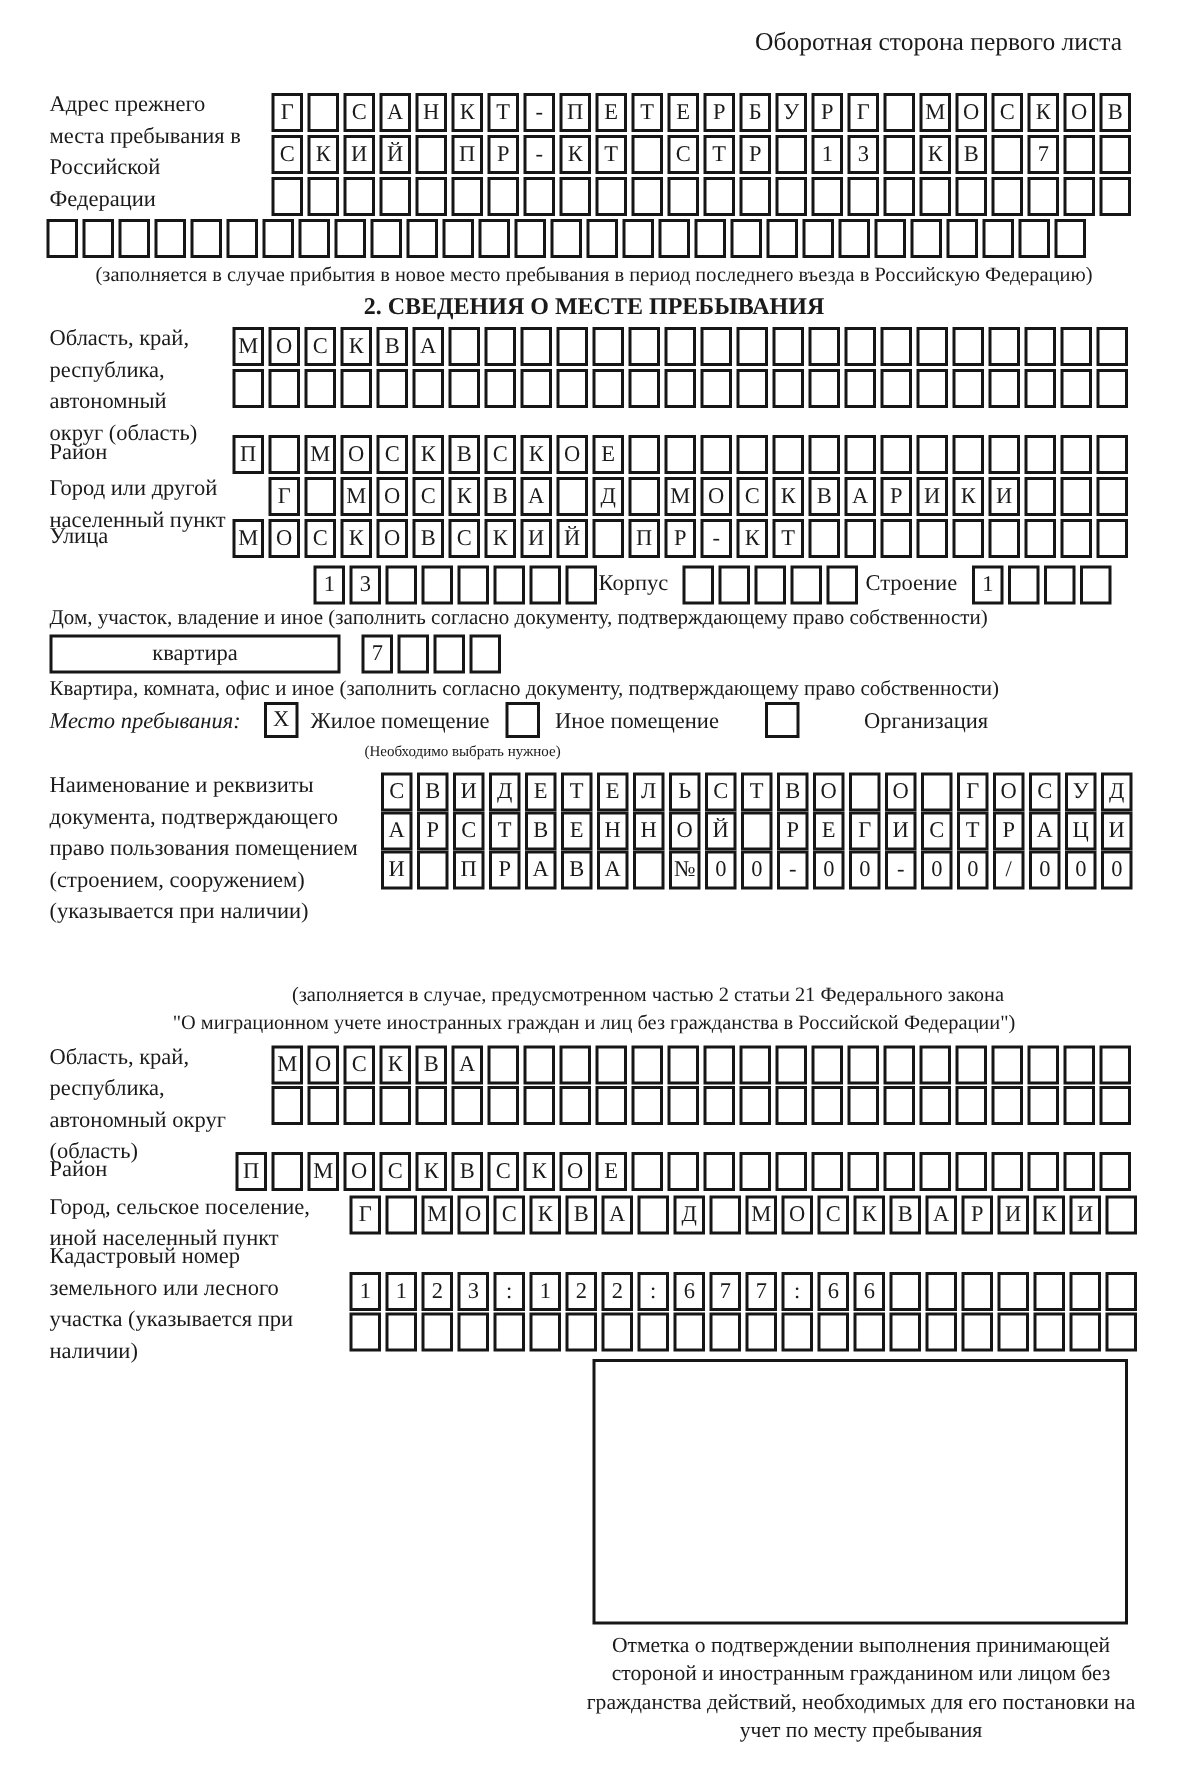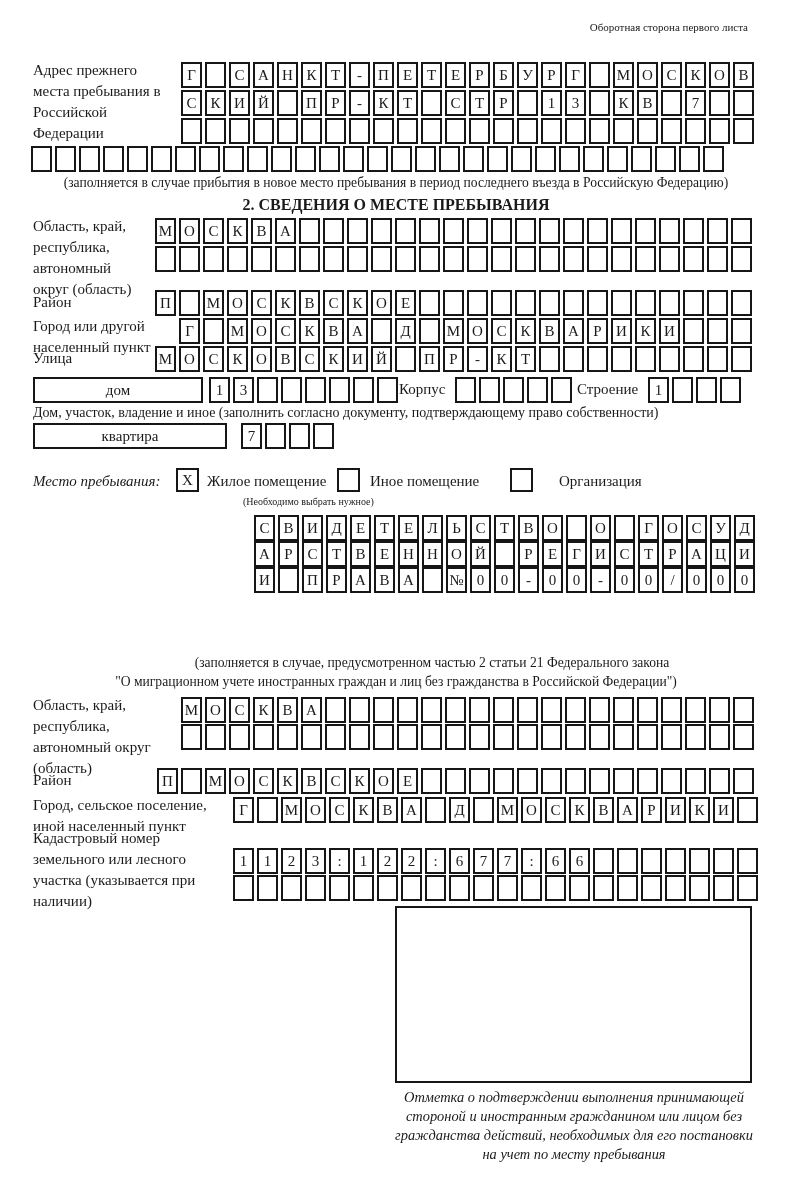--- a/index.html
+++ b/index.html
@@ -28,21 +28,21 @@
     box-sizing:border-box; width:23px; height:24px; border:2px solid #161616;
     text-align:center; font-size:15px; line-height:20px; background:#fff;
   }
   .stampbox { box-sizing:border-box; border:2px solid #161616; background:#fff; }
 </style>
 </head>
 <body>
 
 <div class="page">
 
-  <div class="abs lbl" style="top:17px; right:52px; font-size:11px;">Оборотная сторона первого листа</div>
+  <div class="abs lbl" style="top:17px; right:52px; font-size:17px;">Оборотная сторона первого листа</div>
 
   <div class="abs lbl" style="left:33px; top:60px; width:128px;">Адрес прежнего места пребывания в Российской Федерации</div>
 
   <div class="abs cellrow" style="left:181px; top:62px;">
       <span class="cell">Г</span>
       <span class="cell"></span>
       <span class="cell">С</span>
       <span class="cell">А</span>
       <span class="cell">Н</span>
       <span class="cell">К</span>
@@ -288,21 +288,20 @@
       <span class="cell"></span>
       <span class="cell"></span>
       <span class="cell"></span>
       <span class="cell"></span>
       <span class="cell"></span>
       <span class="cell"></span>
       <span class="cell"></span>
       <span class="cell"></span>
     </div>
 
-  <div class="abs wordbox" style="left:33px; top:377px; width:170px;">дом</div>
   <div class="abs cellrow" style="left:209px; top:377px;">
       <span class="cell">1</span>
       <span class="cell">3</span>
       <span class="cell"></span>
       <span class="cell"></span>
       <span class="cell"></span>
       <span class="cell"></span>
       <span class="cell"></span>
       <span class="cell"></span>
     </div>
@@ -323,30 +322,32 @@
     </div>
   <div class="abs cap" style="left:33px; top:404px; font-size:14px;">Дом, участок, владение и иное (заполнить согласно документу, подтверждающему право собственности)</div>
 
   <div class="abs wordbox" style="left:33px; top:423px; width:194px;">квартира</div>
   <div class="abs cellrow" style="left:241px; top:423px;">
       <span class="cell">7</span>
       <span class="cell"></span>
       <span class="cell"></span>
       <span class="cell"></span>
     </div>
+  <div class="abs cap" style="left:33px; top:451px; font-size:14px;">Квартира, комната, офис и иное (заполнить согласно документу, подтверждающему право собственности)</div>
 
   <div class="abs lbl" style="left:33px; top:471px;font-style:italic;">Место пребывания:</div>
   <div class="abs checkbox" style="left:176px; top:468px;">X</div>
   <div class="abs lbl" style="left:207px; top:471px;">Жилое помещение</div>
   <div class="abs checkbox" style="left:337px; top:468px;"></div>
   <div class="abs lbl" style="left:370px; top:471px;">Иное помещение</div>
   <div class="abs checkbox" style="left:510px; top:468px;"></div>
-  <div class="abs lbl" style="left:559px; top:471px;">Организация</div>
+  <div class="abs lbl" style="left:576px; top:471px;">Организация</div>
   <div class="abs cap" style="left:243px; top:493px; font-size:10px;">(Необходимо выбрать нужное)</div>
 
+  <div class="abs lbl" style="left:33px; top:514px; width:212px;">Наименование и реквизиты документа, подтверждающего право пользования помещением (строением, сооружением) (указывается при наличии)</div>
   <div class="abs cellrow" style="left:254px; top:515px;">
       <span class="cell">С</span>
       <span class="cell">В</span>
       <span class="cell">И</span>
       <span class="cell">Д</span>
       <span class="cell">Е</span>
       <span class="cell">Т</span>
       <span class="cell">Е</span>
       <span class="cell">Л</span>
       <span class="cell">Ь</span>
@@ -566,15 +567,15 @@
       <span class="cell"></span>
       <span class="cell"></span>
       <span class="cell"></span>
       <span class="cell"></span>
       <span class="cell"></span>
       <span class="cell"></span>
       <span class="cell"></span>
     </div>
 
   <div class="abs stampbox" style="left:395px; top:906px; width:357px; height:177px;"></div>
-  <div class="abs cap" style="left:390px; top:1088px; width:368px; text-align:center; font-size:14.4px; line-height:19px;font-style:italic;">Отметка о подтверждении выполнения принимающей стороной и иностранным гражданином или лицом без гражданства действий, необходимых для его постановки на учет по месту пребывания</div>
+  <div class="abs cap" style="left:390px; top:1088px; width:368px; text-align:center; font-size:14.4px; line-height:19px;">Отметка о подтверждении выполнения принимающей стороной и иностранным гражданином или лицом без гражданства действий, необходимых для его постановки на учет по месту пребывания</div>
 
 </div>
 
 </body></html>

